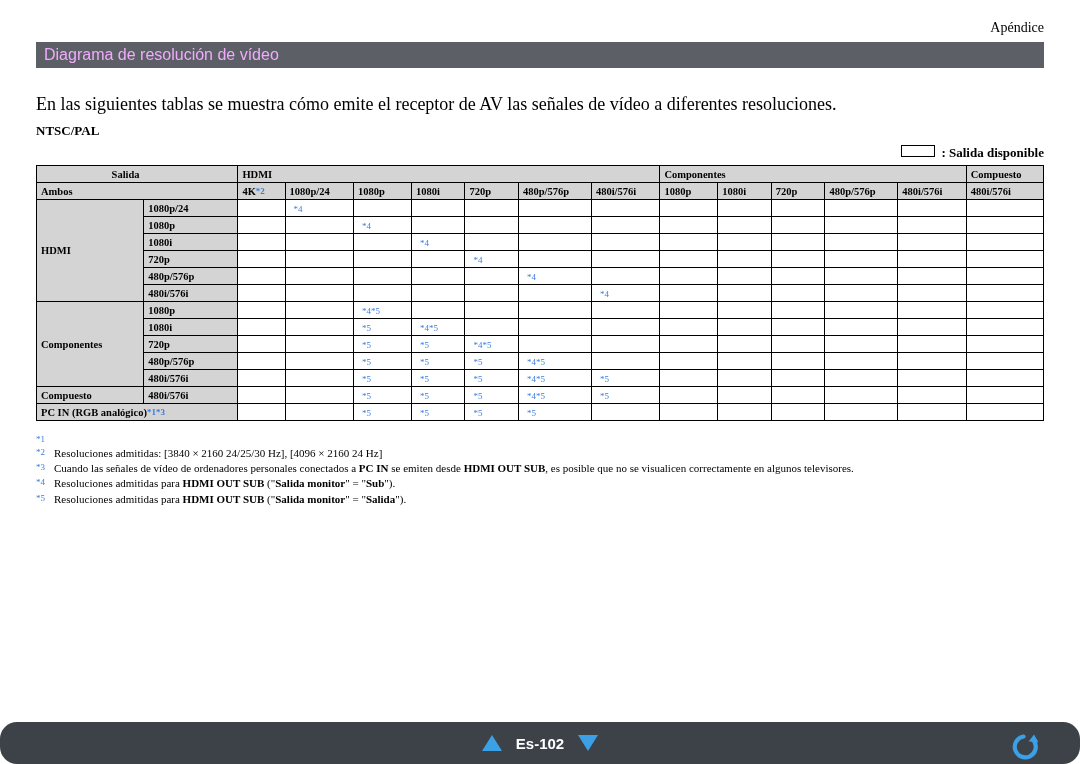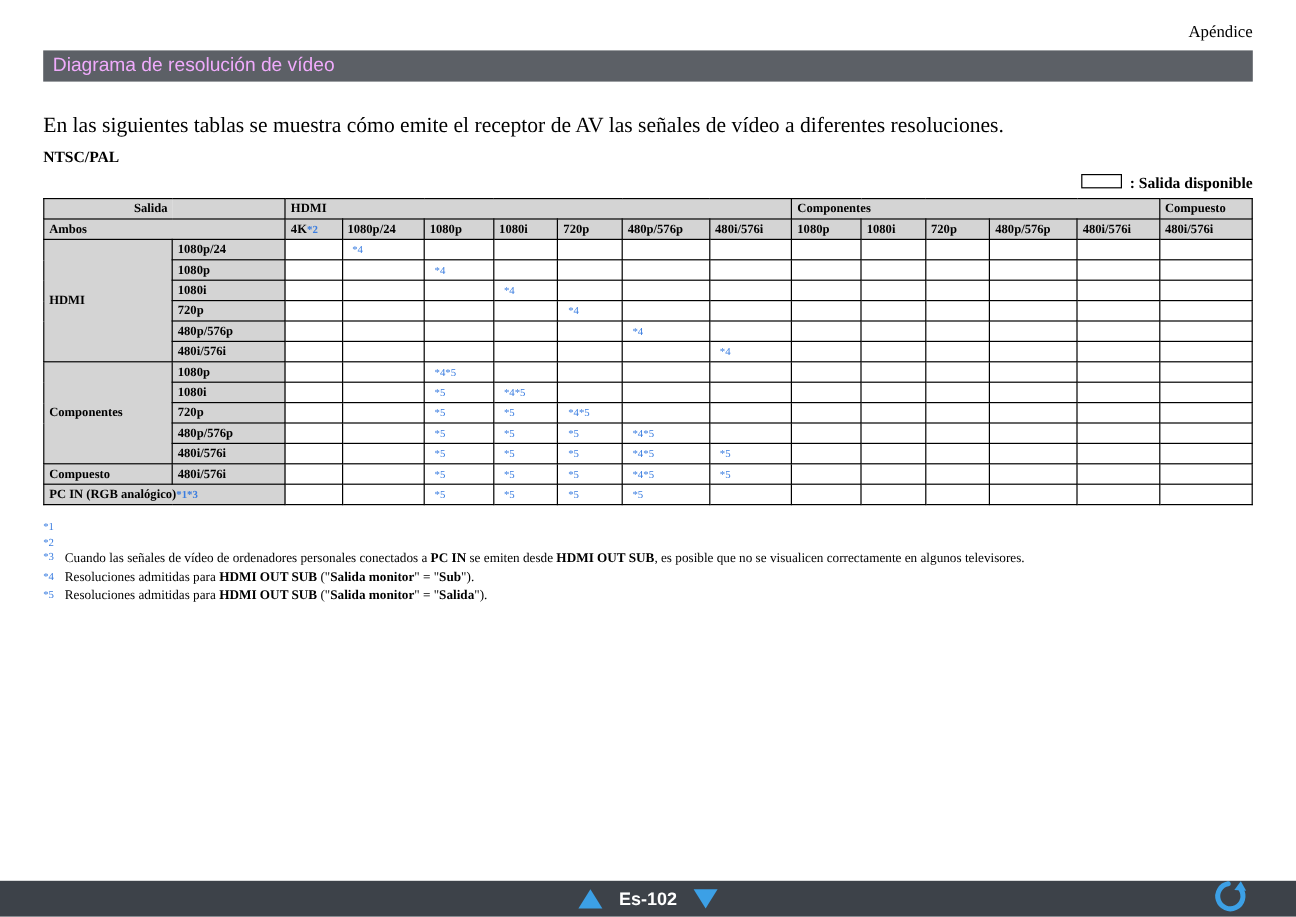--- a/index.html
+++ b/index.html
@@ -51,29 +51,30 @@
   table.res td.gray { background: #d4d4d4; font-weight: bold; }
   .sup { color: #3a7de0; font-size: 9px; vertical-align: text-top; }
   .mark { color: #3a7de0; font-size: 9px; padding-left: 4px; }
   .footnotes { margin-top: 12px; font-size: 11px; line-height: 1.4; }
   .footnotes .row { display: flex; }
   .footnotes .ref { color: #3a7de0; width: 18px; font-size: 9px; flex-shrink: 0; }
   .footnotes b { font-weight: bold; }
   .bottom-bar {
     position: absolute;
     bottom: 0; left: 0; right: 0;
-    height: 30px;
+    height: 42px;
     background: #3d4249;
     display: flex;
     align-items: center;
     justify-content: center;
     color: #fff;
     font-weight: bold;
     font-size: 15px;
     font-family: Arial, Helvetica, sans-serif;
+    border-radius: 17px;
   }
   .tri-left, .tri-right {
     width: 0; height: 0;
     border-style: solid;
   }
   .tri-left { border-width: 0 10px 16px 10px; border-color: transparent transparent #3ca0e6 transparent; margin-right: 14px; }
   .tri-right { border-width: 16px 10px 0 10px; border-color: #3ca0e6 transparent transparent transparent; margin-left: 14px; }
   .return-icon {
     position: absolute;
     right: 40px;
@@ -352,20 +353,21 @@
         </tr>
       </tbody>
   </table>
 
   <div class="footnotes" id="footnotes">
       <div class="row">
         <div class="ref">*1</div>
       </div>
       <div class="row">
         <div class="ref">*2</div>
+        <div>Resoluciones admitidas: [3840 × 2160 24/25/30 Hz], [4096 × 2160 24 Hz]</div>
       </div>
       <div class="row">
         <div class="ref">*3</div>
         <div>Cuando las señales de vídeo de ordenadores personales conectados a <b>PC IN</b> se emiten desde <b>HDMI OUT SUB</b>, es posible que no se visualicen correctamente en algunos televisores.</div>
       </div>
       <div class="row">
         <div class="ref">*4</div>
         <div>Resoluciones admitidas para <b>HDMI OUT SUB</b> ("<b>Salida monitor</b>" = "<b>Sub</b>").</div>
       </div>
       <div class="row">

